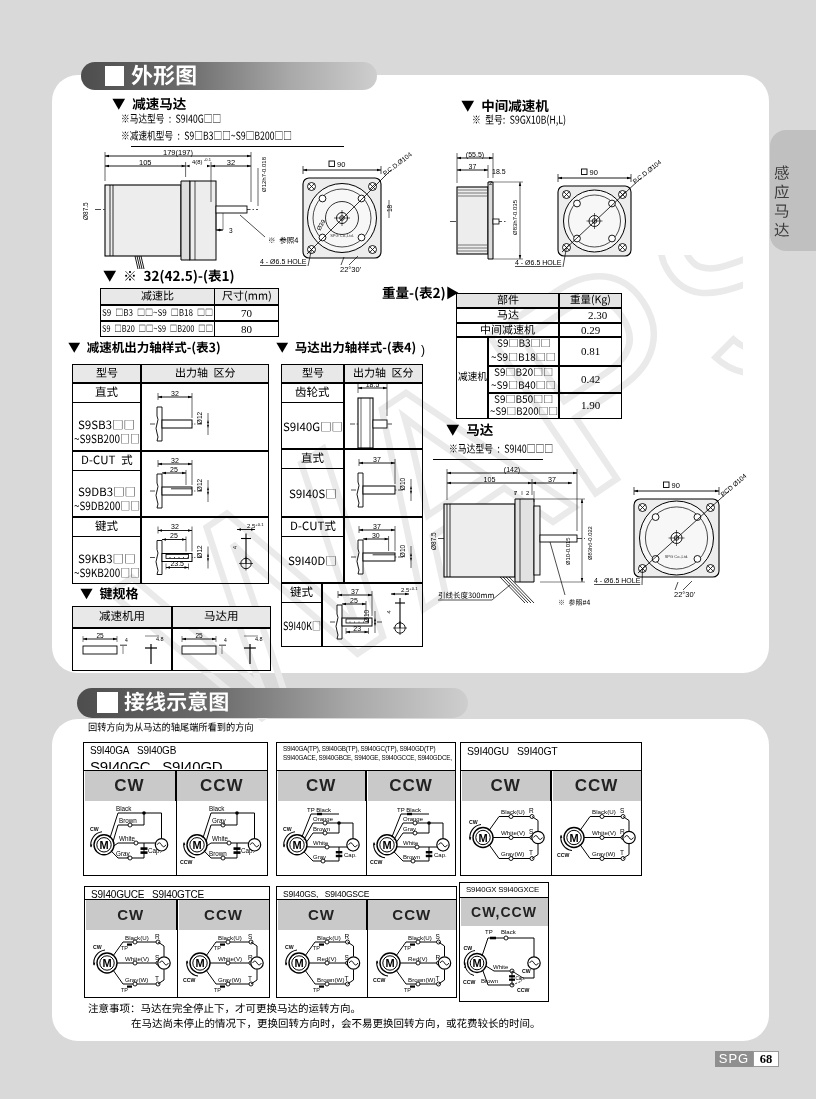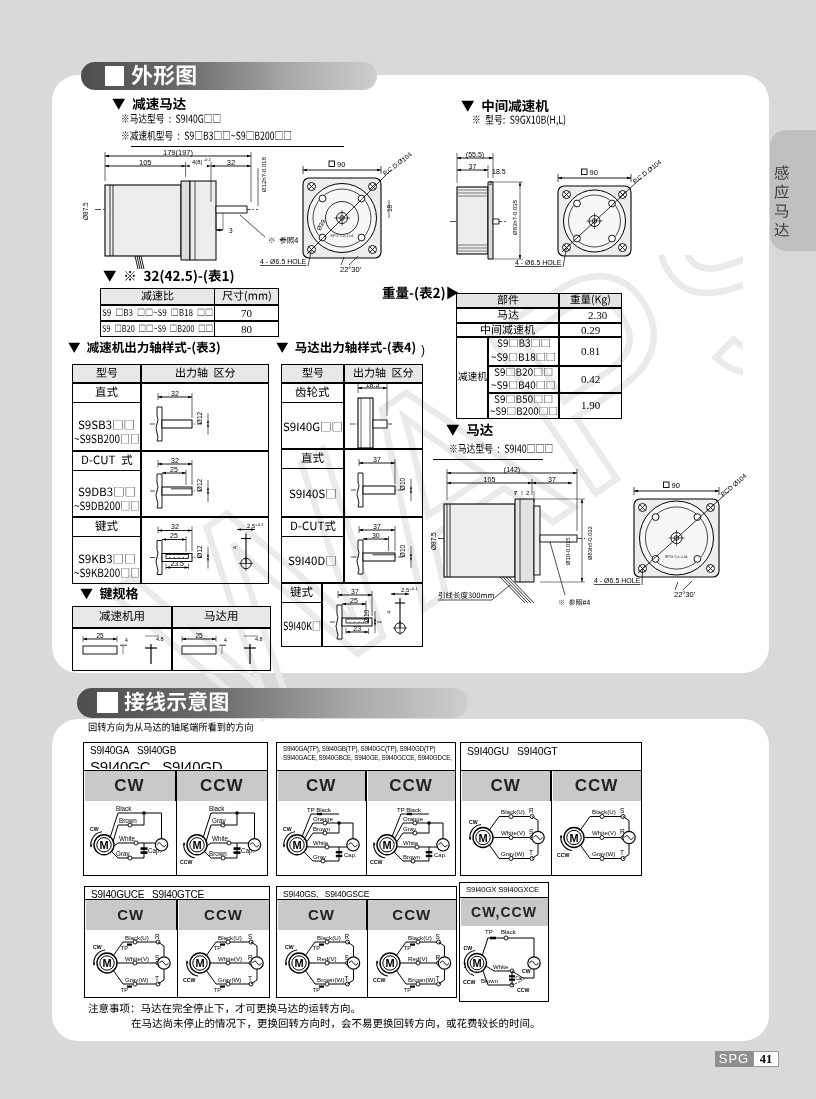--- a/index.html
+++ b/index.html
@@ -217,21 +217,21 @@
           <use href="#q7" x="0"></use>
           <use href="#q8" x="1004"></use>
           <use href="#q9" x="2008"></use>
           <use href="#q10" x="3011"></use>
           <use href="#q6" x="4015"></use>
         </g>
       </g>
     </svg>
   </div>
 <div style="position:absolute;left:715px;top:1051px;width:38px;height:16px;background:#8f8f8f;color:#fff;font-size:13px;text-align:center;line-height:16px;letter-spacing:1px;">SPG</div>
-<div style="position:absolute;left:753px;top:1051px;width:24px;height:14px;background:#fff;border:1px solid #999;color:#000;font-size:12.5px;font-weight:bold;text-align:center;line-height:14px;font-family:'Liberation Serif',serif;">41</div>
+<div style="position:absolute;left:753px;top:1051px;width:24px;height:14px;background:#fff;border:1px solid #999;color:#000;font-size:12.5px;font-weight:bold;text-align:center;line-height:14px;font-family:'Liberation Serif',serif;">68</div>
 <div style="position:absolute;left:112.0px;top:97.0px;">
     <svg width="76.2" height="16.9" style="overflow:visible">
       <g transform="translate(0,11.9)">
         <g transform="scale(0.013500,-0.013500)" fill="#000">
           <use href="#q11" x="0"></use>
           <use href="#q12" x="1500"></use>
           <use href="#q13" x="2500"></use>
           <use href="#q14" x="3500"></use>
           <use href="#q15" x="4500"></use>
         </g>

